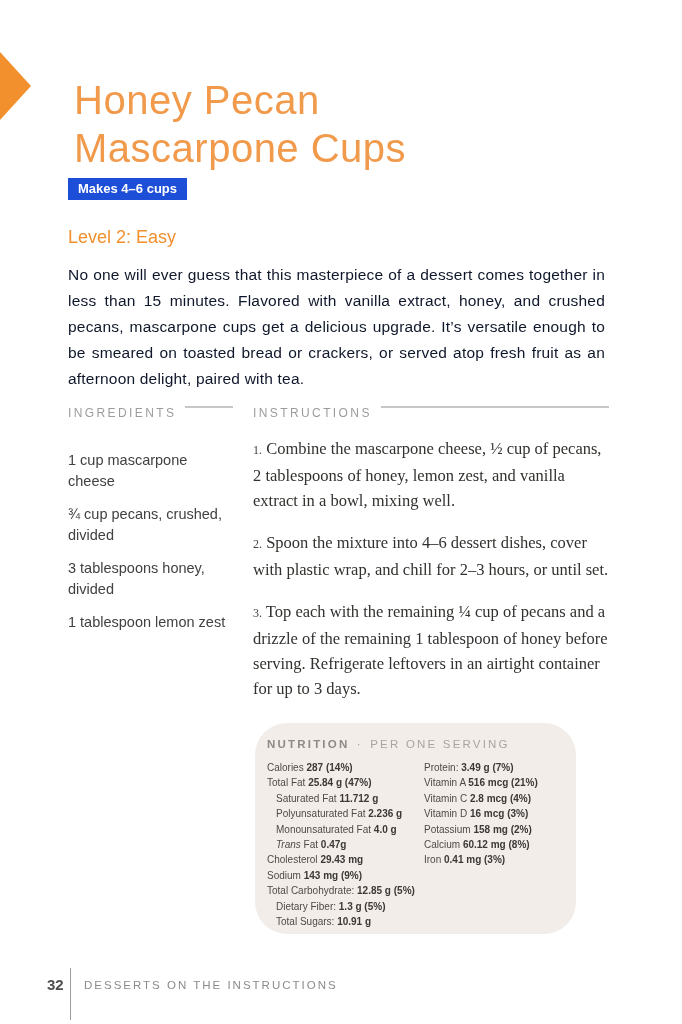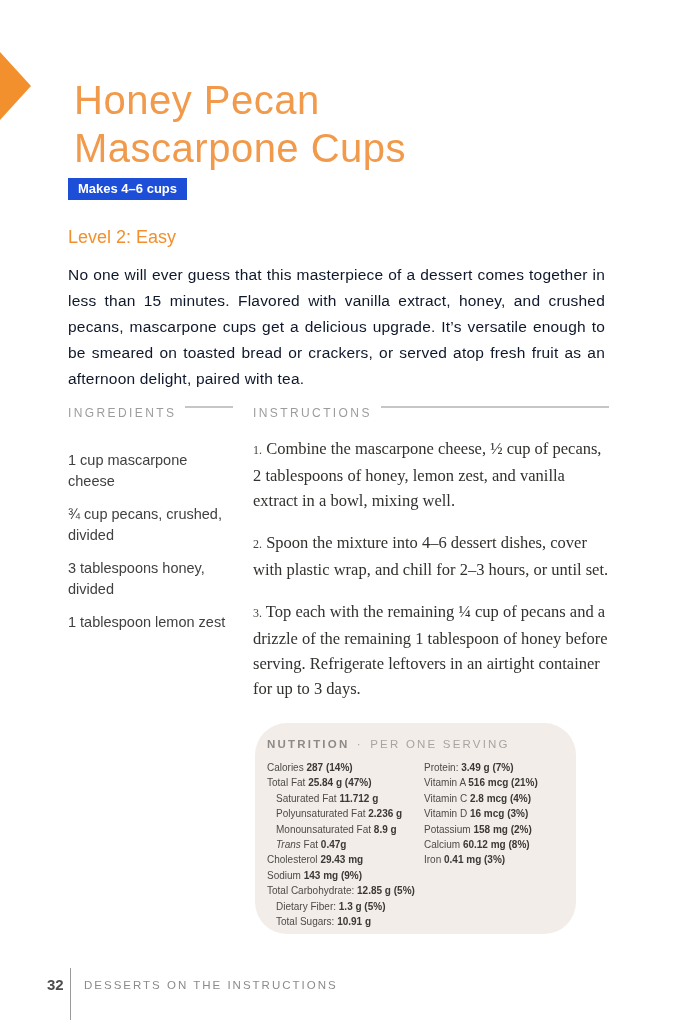--- a/index.html
+++ b/index.html
@@ -227,21 +227,21 @@
       <span class="nh-primary">NUTRITION</span>
       <span class="nh-sep">·</span>
       <span class="nh-secondary">PER ONE SERVING</span>
     </div>
     <div class="n-cols">
       <div class="n-col-left">
         <div class="n-row"><span class="n-label">Calories</span> <span class="n-value">287 (14%)</span></div>
         <div class="n-row"><span class="n-label">Total Fat</span> <span class="n-value">25.84 g (47%)</span></div>
         <div class="n-row indent"><span class="n-label">Saturated Fat</span> <span class="n-value">11.712 g</span></div>
         <div class="n-row indent"><span class="n-label">Polyunsaturated Fat</span> <span class="n-value">2.236 g</span></div>
-        <div class="n-row indent"><span class="n-label">Monounsaturated Fat</span> <span class="n-value">8.9 g</span></div>
+        <div class="n-row indent"><span class="n-label">Monounsaturated Fat</span> <span class="n-value">4.0 g</span></div>
         <div class="n-row indent"><span class="n-label"><i>Trans</i><span> Fat</span></span> <span class="n-value">0.47g</span></div>
         <div class="n-row"><span class="n-label">Cholesterol</span> <span class="n-value">29.43 mg</span></div>
         <div class="n-row"><span class="n-label">Sodium</span> <span class="n-value">143 mg (9%)</span></div>
         <div class="n-row"><span class="n-label">Total Carbohydrate:</span> <span class="n-value">12.85 g (5%)</span></div>
         <div class="n-row indent"><span class="n-label">Dietary Fiber:</span> <span class="n-value">1.3 g (5%)</span></div>
         <div class="n-row indent"><span class="n-label">Total Sugars:</span> <span class="n-value">10.91 g</span></div>
       </div>
       <div class="n-col-right">
         <div class="n-row"><span class="n-label">Protein:</span> <span class="n-value">3.49 g (7%)</span></div>
         <div class="n-row"><span class="n-label">Vitamin A</span> <span class="n-value">516 mcg (21%)</span></div>

